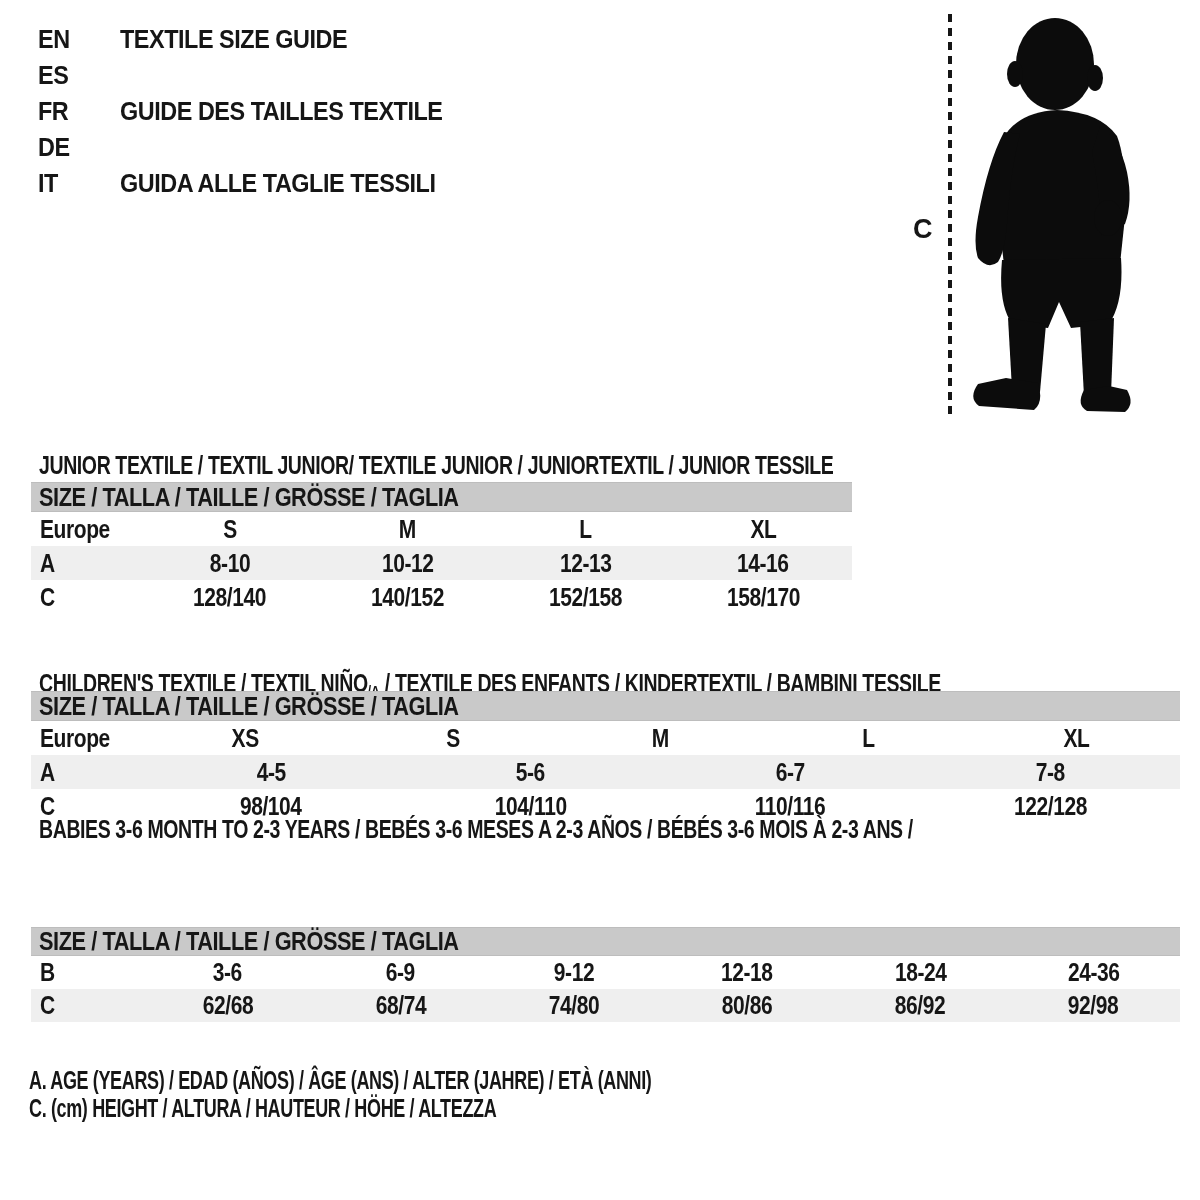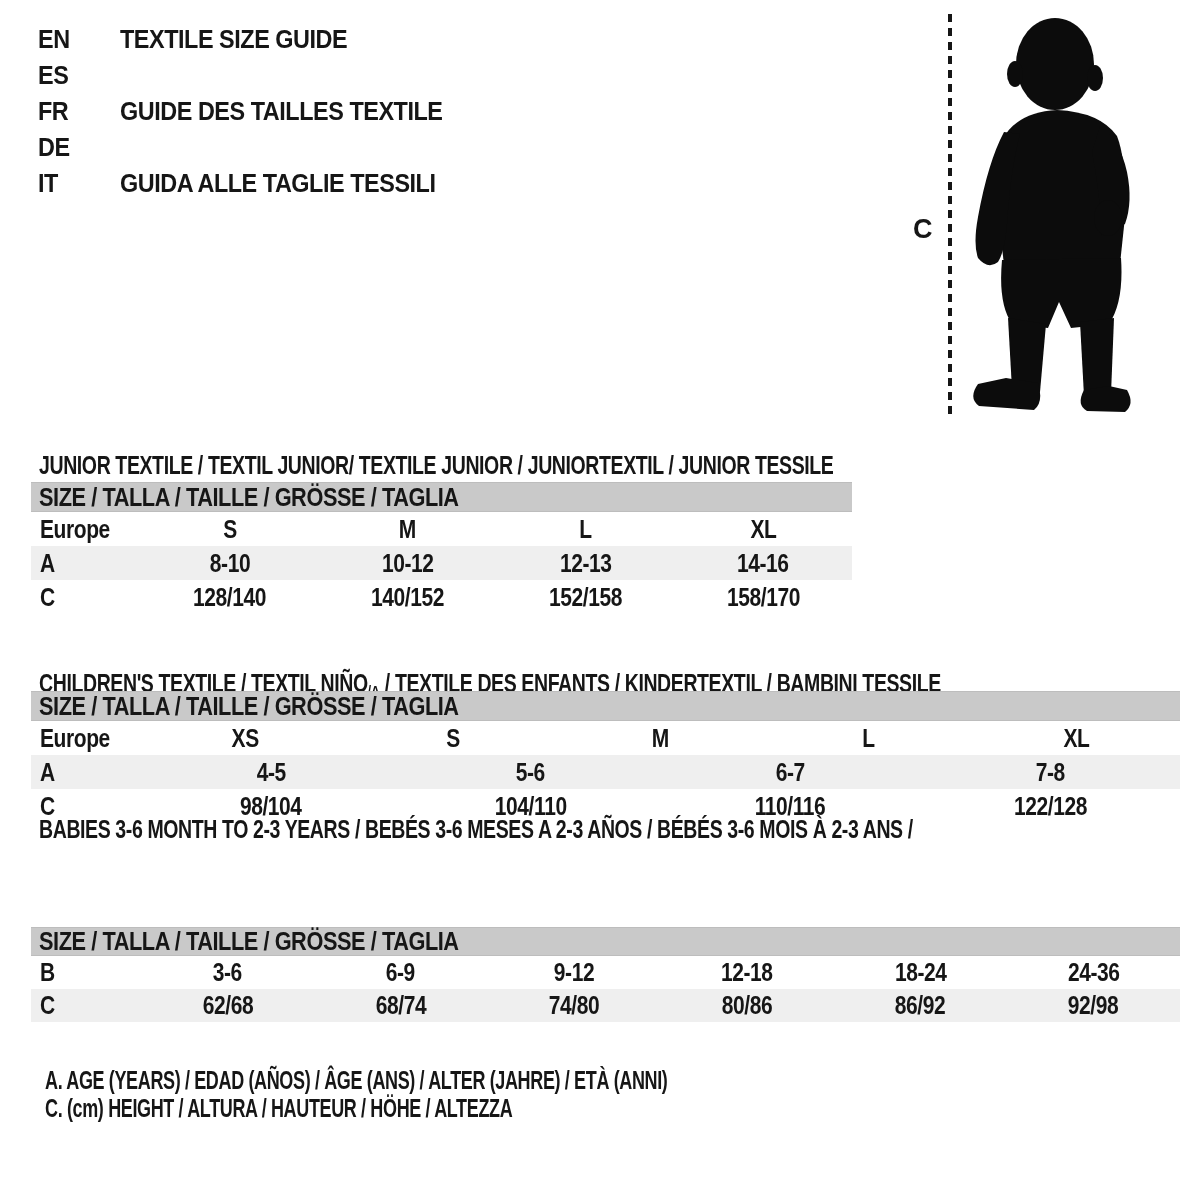--- a/index.html
+++ b/index.html
@@ -40,21 +40,21 @@
     height:30px; background:var(--header-bg,#c9c9c9);
     border-top:1px solid #bdbdbd; border-bottom:1px solid #bdbdbd;
     display:flex; align-items:center; padding-left:8px; font-size:25px; letter-spacing:-0.5px;
   }
   .t-row { display:flex; height:34px; align-items:center; font-size:25px; letter-spacing:-0.5px; }
   .t-row.shaded { background:var(--row-bg,#efefef); }
   .t-label { width:110px; flex:0 0 110px; padding-left:9px; }
   .t-cell  { flex:1; text-align:center; }
 
   
-  .legend { position:absolute; left:45px; top:1066px; }
+  .legend { position:absolute; left:29px; top:1066px; }
   .legend-line { height:28px; font-size:25px; letter-spacing:-0.5px; display:flex; align-items:center; }
 </style>
 </head>
 <body>
 
 <div class="canvas">
 
   <div class="lang-block">
     <div class="lang-row">
       <span class="lang-code"><span class="cond9">EN</span></span>

